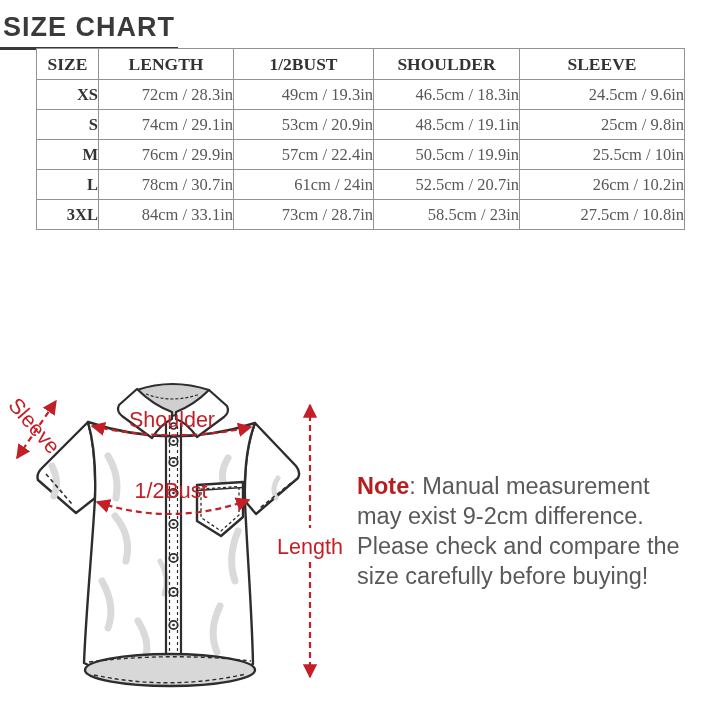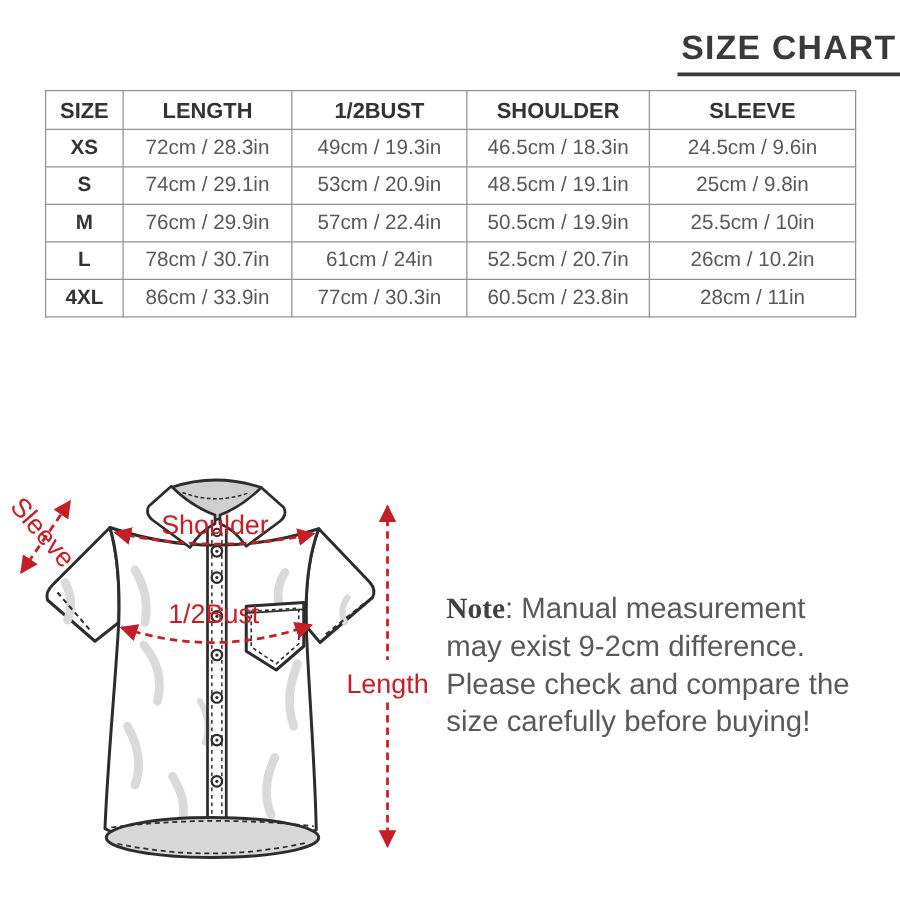--- a/index.html
+++ b/index.html
@@ -1,46 +1,46 @@
 <!DOCTYPE html>
 <html><head>
 <meta charset="utf-8">
 <style>
   html,body{margin:0;padding:0;background:#fff;}
   .page{
     position:relative;width:720px;height:720px;background:#ffffff;overflow:hidden;
     font-family:"Liberation Sans",sans-serif;
   }
   
-  .title-wrap{position:absolute;top:12px;left:0;width:100%;text-align:right;margin-top:11px;}
+  .title-wrap{position:absolute;top:12px;left:0;width:100%;text-align:left;}
   .title-wrap span{
     display:inline-block;font-size:27px;font-weight:bold;color:#3a3a3a;
     letter-spacing:1px;border-bottom:3px solid #3a3a3a;padding:0 3px 4px 3px;
   }
   
   table.size-table{
-    position:absolute;left:36px;top:72px;width:648px;
-    border-collapse:collapse;table-layout:fixed;background:#fff;
+    position:absolute;left:36px;top:48px;width:648px;
+    border-collapse:collapse;table-layout:fixed;background:#fff;font-family:Liberation Serif, serif;
   }
   .size-table th,.size-table td{
     border:1.5px solid #929292;text-align:center;vertical-align:middle;
     padding:0;height:29px;white-space:nowrap;overflow:hidden;
   }
   .size-table th{font-size:17.5px;font-weight:bold;color:#333;height:30px;}
-  .size-table td{font-size:16.5px;color:#58585a;}
+  .size-table td{font-size:16.5px;color:#58585a;text-align:right;}
   .size-table td.size-cell{font-weight:bold;color:#333;}
   
   svg.shirt{position:absolute;left:0px;top:366px;}
   .red-label{fill:#c41f26;font-family:"Liberation Sans",sans-serif;font-size:21.5px;}
   
   .note{
     position:absolute;left:357px;top:471px;width:336px;
     font-size:23.5px;line-height:30px;color:#595959;
   }
-  .note .note-label{font-weight:bold;color:#404040;font-family:Liberation Serif, serif;}
+  .note .note-label{font-weight:bold;color:#b91c1c;}
 </style>
 </head>
 <body>
 
 <div class="page">
 
   <div class="title-wrap">
     <span>SIZE CHART</span>
   </div>
 
@@ -84,25 +84,25 @@
         <td>25.5cm / 10in</td>
       </tr>
       <tr>
         <td class="size-cell">L</td>
         <td>78cm / 30.7in</td>
         <td>61cm / 24in</td>
         <td>52.5cm / 20.7in</td>
         <td>26cm / 10.2in</td>
       </tr>
       <tr>
-        <td class="size-cell">4XL</td>
-        <td>86cm / 33.9in</td>
-        <td>77cm / 30.3in</td>
-        <td>60.5cm / 23.8in</td>
-        <td>28cm / 11in</td>
+        <td class="size-cell">3XL</td>
+        <td>84cm / 33.1in</td>
+        <td>73cm / 28.7in</td>
+        <td>58.5cm / 23in</td>
+        <td>27.5cm / 10.8in</td>
       </tr>
     </tbody>
   </table>
 
   <svg class="shirt" width="355" height="352" viewBox="0 0 355 352">
     <defs>
       <marker id="arw" viewBox="0 0 10 10" refX="9" refY="5" markerWidth="6.5" markerHeight="6.5" orient="auto-start-reverse">
         <path d="M0,0 L10,5 L0,10 Z" fill="#c41f26"></path>
       </marker>
     </defs>

